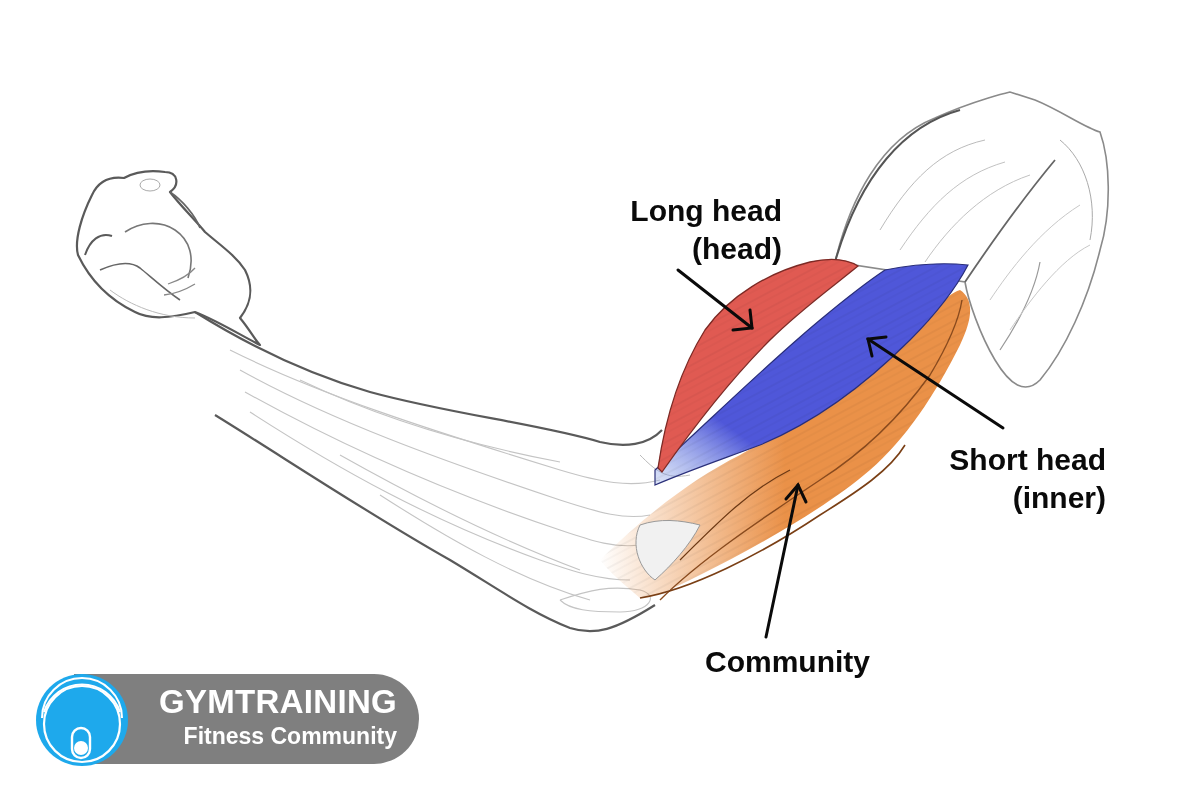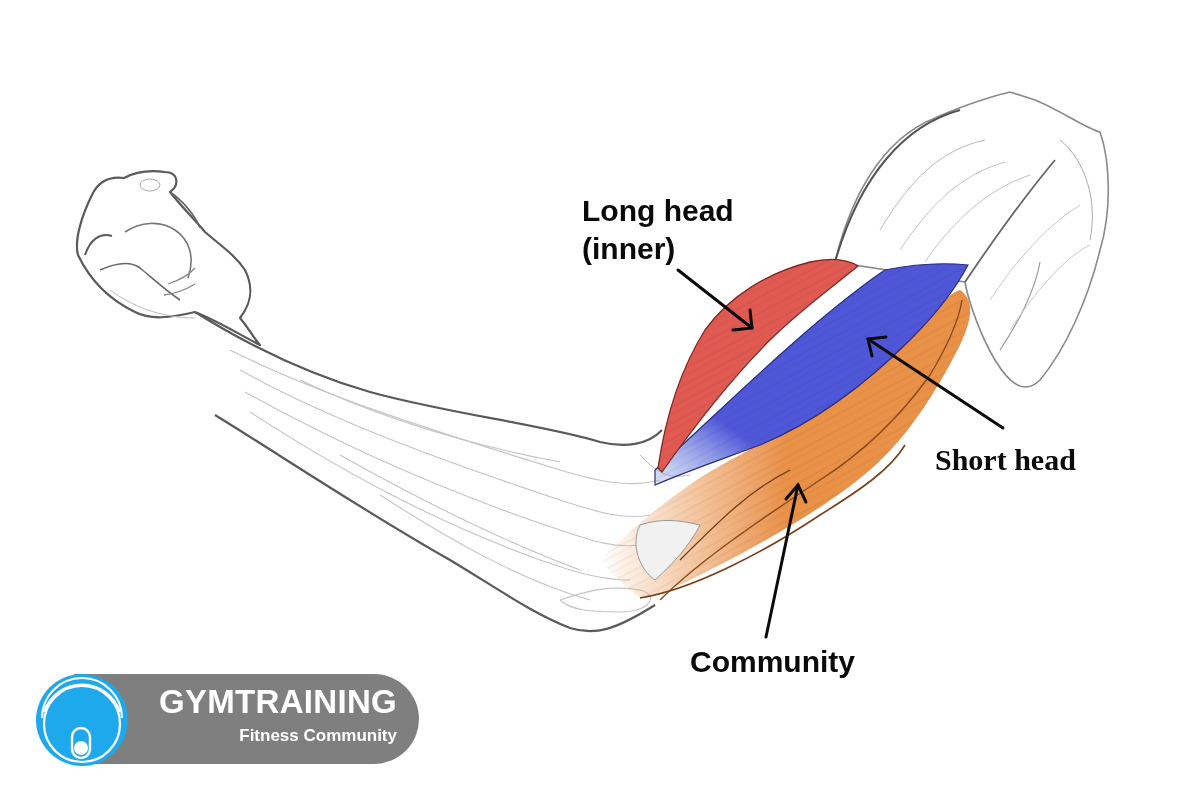--- a/index.html
+++ b/index.html
@@ -21,26 +21,26 @@
       width: 1200px;
       height: 800px;
     }
     .label {
       position: absolute;
       font-family: "Liberation Sans", "DejaVu Sans", sans-serif;
       font-weight: 700;
       font-size: 30px;
       line-height: 38px;
       color: #0a0a0a;
-      text-align: left;
+      text-align: right;
       white-space: nowrap;
     }
     .label span { display: block; }
     #label-long-head { left: 582px; top: 192px; width: 200px; }
-    #label-short-head { left: 935px; top: 441px; width: 190px; font-family: Liberation Serif, serif; }
+    #label-short-head { left: 916px; top: 441px; width: 190px; }
     #label-brachialis { left: 690px; top: 643px; width: 180px; }
 
     
     #brand-badge {
       position: absolute;
       left: 34px;
       top: 672px;
       width: 385px;
       height: 92px;
     }
@@ -64,21 +64,21 @@
       font-weight: 700;
     }
     #badge-title {
       display: block;
       font-size: 33px;
       line-height: 40px;
       letter-spacing: 0.3px;
     }
     #badge-subtitle {
       display: block;
-      font-size: 17px;
+      font-size: 23px;
       line-height: 28px;
     }
     #badge-logo {
       position: absolute;
       left: 0;
       top: 0;
       width: 96px;
       height: 96px;
     }
   </style>
@@ -201,24 +201,25 @@
     <line x1="1003" y1="428" x2="868" y2="339"></line>
     <polyline points="872,356 868,339 886,337"></polyline>
 
     <line x1="766" y1="637" x2="798" y2="485"></line>
     <polyline points="786,499 798,485 806,502"></polyline>
   </g>
 </svg>
 
 <div id="label-long-head" class="label">
   <span>Long head</span>
-  <span>(inner)</span>
+  <span>(head)</span>
 </div>
 <div id="label-short-head" class="label">
   <span>Short head</span>
+  <span>(inner)</span>
 </div>
 <div id="label-brachialis" class="label">
   <span>Community</span>
 </div>
 
 <div id="brand-badge">
   <div id="badge-pill"></div>
   <svg id="badge-logo" viewBox="0 0 96 96">
     <circle cx="48" cy="48" r="46" fill="#1ea9ec"></circle>
     <path d="M 10 40 A 40 40 0 0 1 86 40" fill="none" stroke="#ffffff" stroke-width="2"></path>

